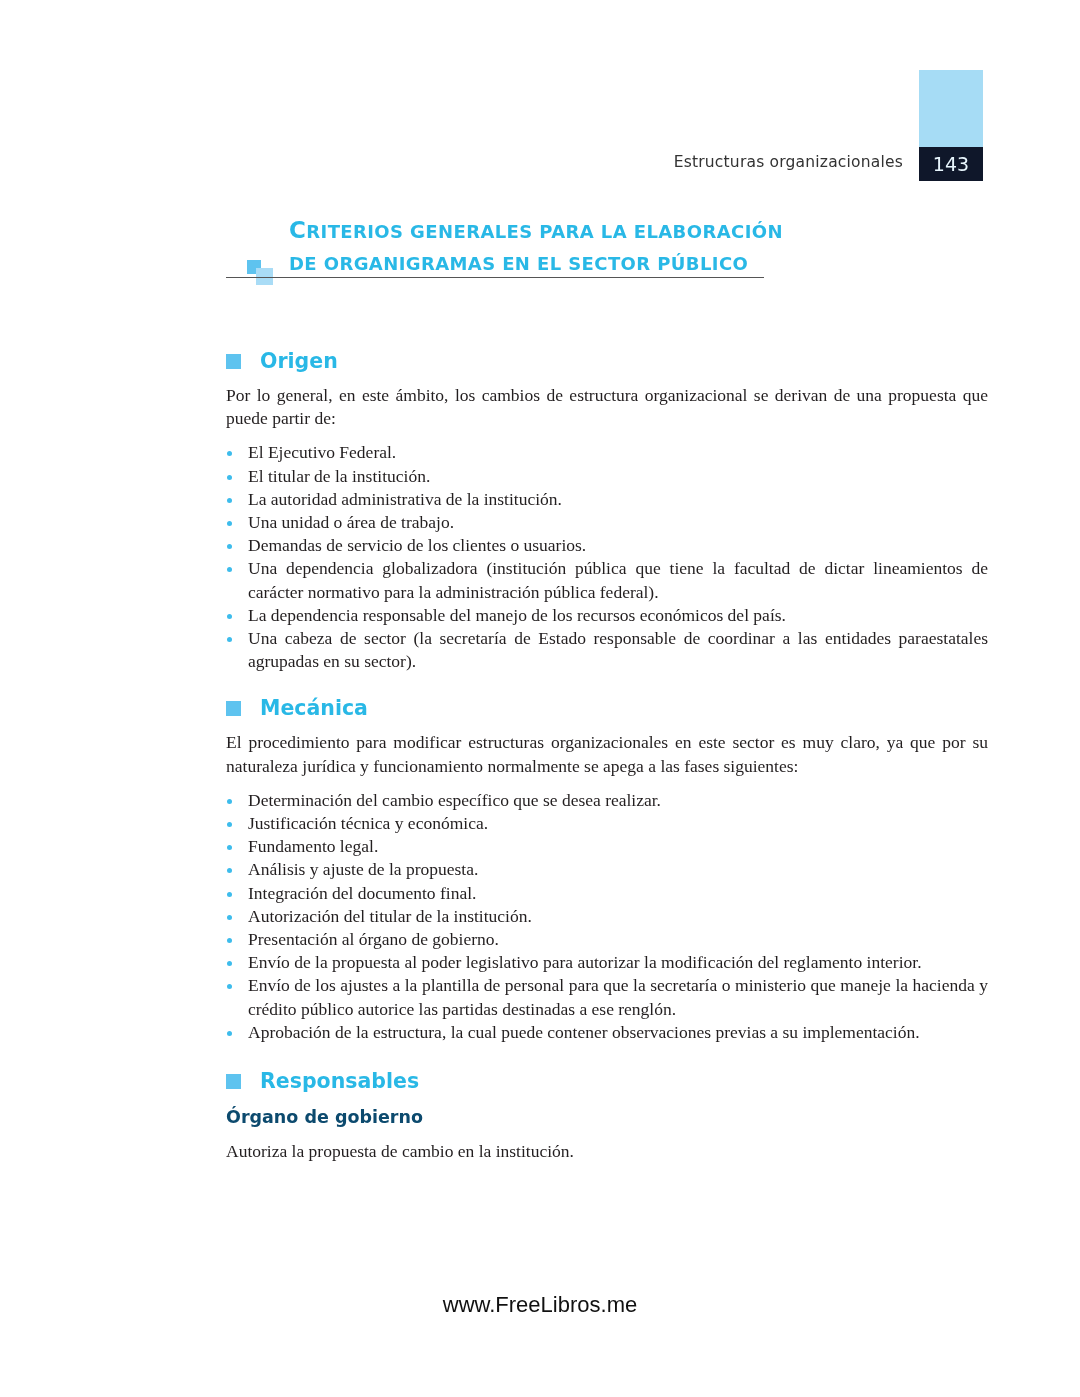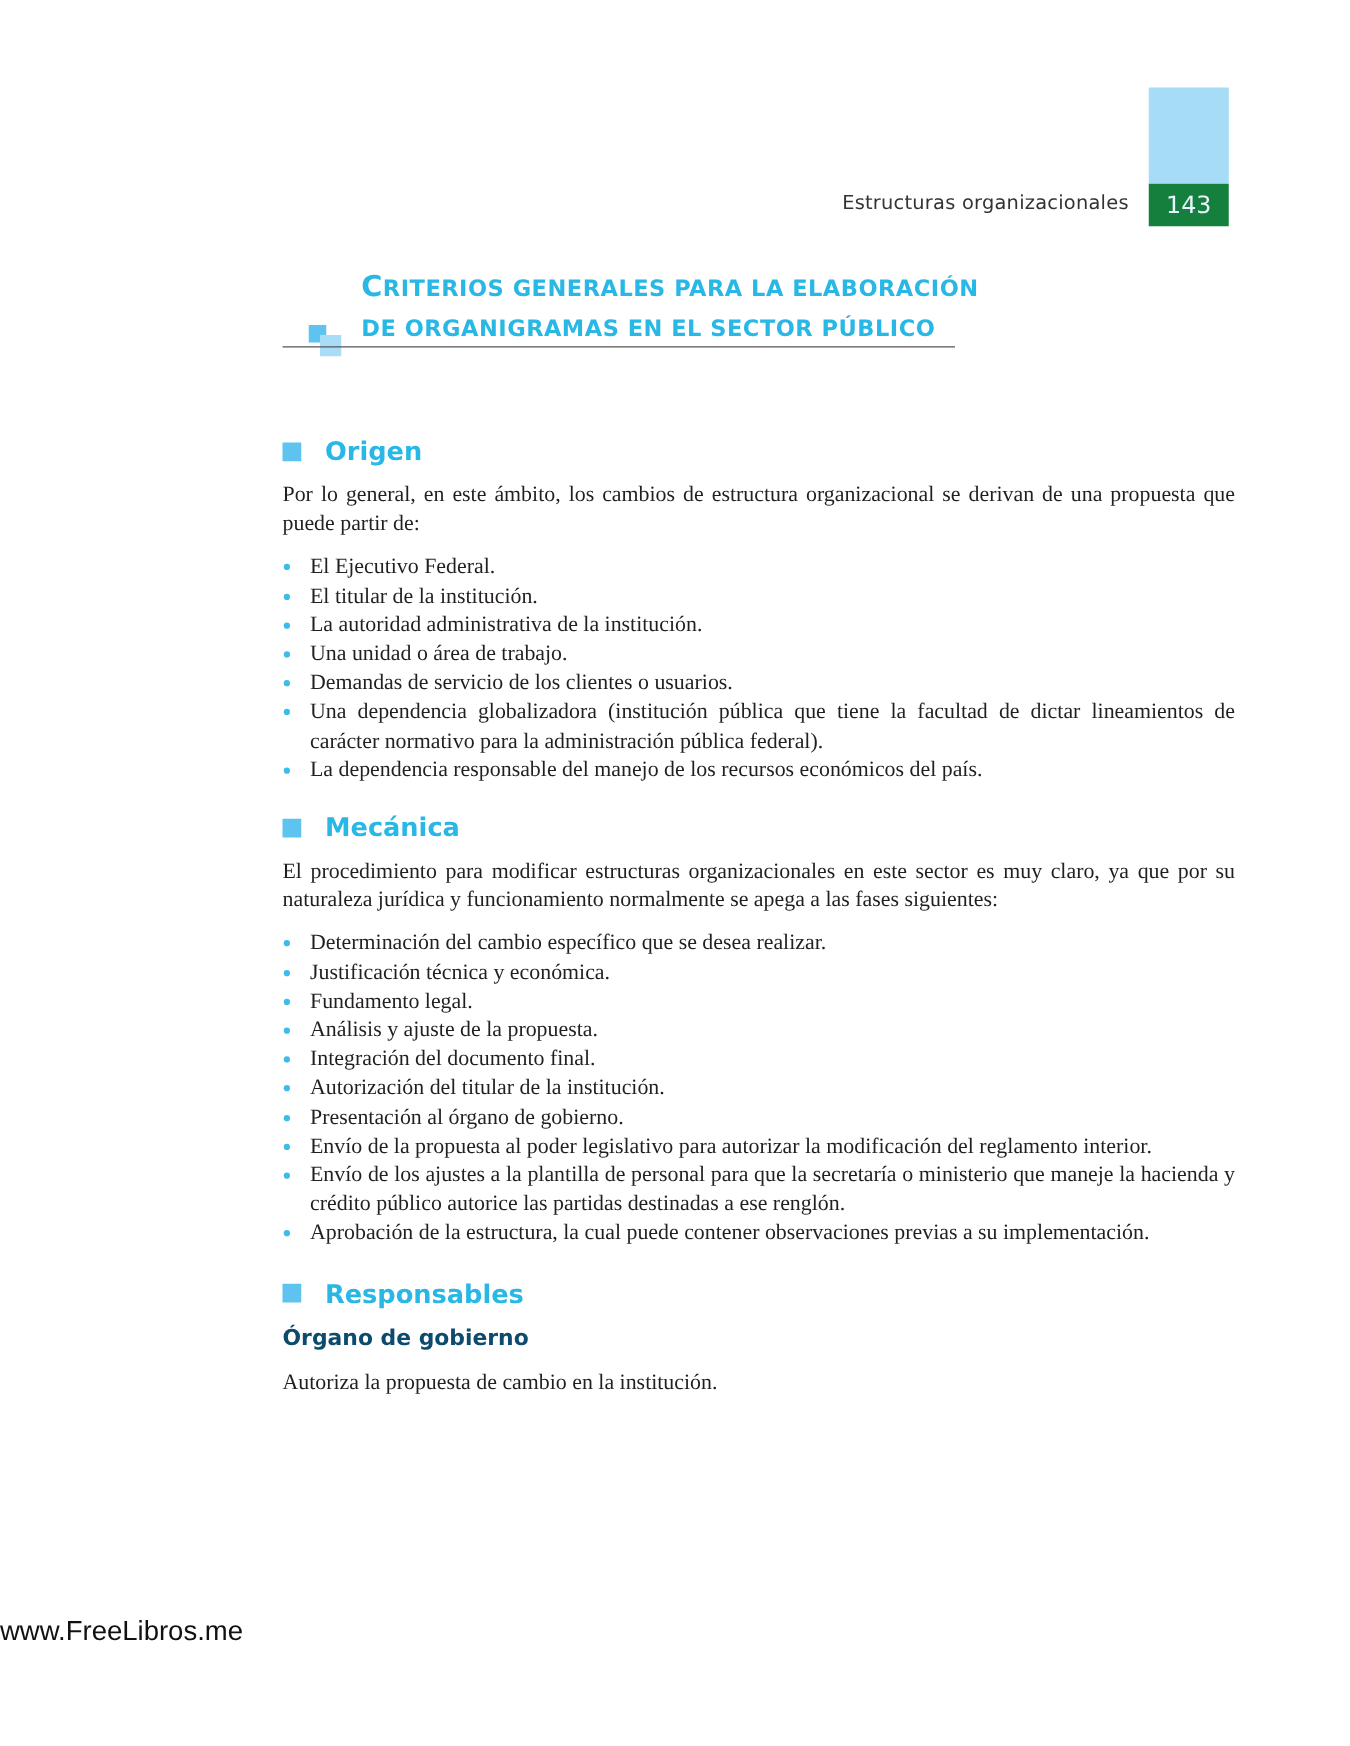--- a/index.html
+++ b/index.html
@@ -4,21 +4,21 @@
   <style>
     html, body { margin: 0; padding: 0; }
     body {
       width: 1080px; height: 1397px; background: #ffffff; position: relative; overflow: hidden;
       font-family: "Liberation Serif", serif; color: #231f20;
     }
     .tab-top {
       position: absolute; left: 919px; top: 70px; width: 64px; height: 77px; background: #a6dcf5;
     }
     .page-num {
-      position: absolute; left: 919px; top: 147px; width: 64px; height: 34px; background: #15803d;
+      position: absolute; left: 919px; top: 147px; width: 64px; height: 34px; background: #0f172a;
       color: #e8f6fd; font-family: "DejaVu Sans", sans-serif; font-size: 19px; text-align: center; line-height: 34px;
     }
     .running-head {
       position: absolute; right: 177px; top: 153px; font-family: "DejaVu Sans", sans-serif; font-size: 15.5px;
       color: #333; letter-spacing: 0.2px;
     }
     .chapter-title {
       position: absolute; left: 289px; top: 214px; font-family: "DejaVu Sans", sans-serif; font-weight: bold;
       color: #29b8e6; font-size: 18px; line-height: 32px; letter-spacing: 0.4px;
     }
@@ -42,21 +42,21 @@
       margin: 0; font-size: 17.5px; line-height: 23.2px; text-align: justify;
     }
     ul.bul { list-style: none; margin: 0; padding: 0; }
     ul.bul li {
       position: relative; padding-left: 22px; font-size: 17.5px; line-height: 23.2px; text-align: justify;
     }
     ul.bul li .dot {
       position: absolute; left: 1px; top: 10px; width: 5px; height: 5px; border-radius: 50%; background: #3dbcec;
     }
     .footer {
-      position: absolute; left: 0; width: 1080px; top: 1292px; 
+      position: absolute; left: 0; width: 1080px; top: 1292px; text-align: center;
       font-family: "Liberation Sans", sans-serif; font-size: 22px; color: #111;
     }
   </style>
 </head>
 <body>
 
 <div class="tab-top"></div>
 <div class="page-num">143</div>
 <div class="running-head">Estructuras organizacionales</div>
 
@@ -76,20 +76,21 @@
   </div>
   <p class="body" style="margin-top:8px">Por lo general, en este ámbito, los cambios de estructura organizacional se derivan de una propuesta que puede partir de:</p>
   <ul class="bul" style="margin-top:11px">
     <li><span class="dot"></span><span>El Ejecutivo Federal.</span></li>
     <li><span class="dot"></span><span>El titular de la institución.</span></li>
     <li><span class="dot"></span><span>La autoridad administrativa de la institución.</span></li>
     <li><span class="dot"></span><span>Una unidad o área de trabajo.</span></li>
     <li><span class="dot"></span><span>Demandas de servicio de los clientes o usuarios.</span></li>
     <li><span class="dot"></span><span>Una dependencia globalizadora (institución pública que tiene la facultad de dictar lineamientos de carácter normativo para la administración pública federal).</span></li>
     <li><span class="dot"></span><span>La dependencia responsable del manejo de los recursos económicos del país.</span></li>
+    <li><span class="dot"></span><span>Una cabeza de sector (la secretaría de Estado responsable de coordinar a las entidades paraesta­tales agrupadas en su sector).</span></li>
   </ul>
 
   <div class="h-section" style="margin-top:20px">
     <span class="sq"></span>
     <span>Mecánica</span>
   </div>
   <p class="body" style="margin-top:8px">El procedimiento para modificar estructuras organizacionales en este sector es muy claro, ya que por su naturaleza jurídica y funcionamiento normalmente se apega a las fases siguientes:</p>
   <ul class="bul" style="margin-top:11px">
     <li><span class="dot"></span><span>Determinación del cambio específico que se desea realizar.</span></li>
     <li><span class="dot"></span><span>Justificación técnica y económica.</span></li>

